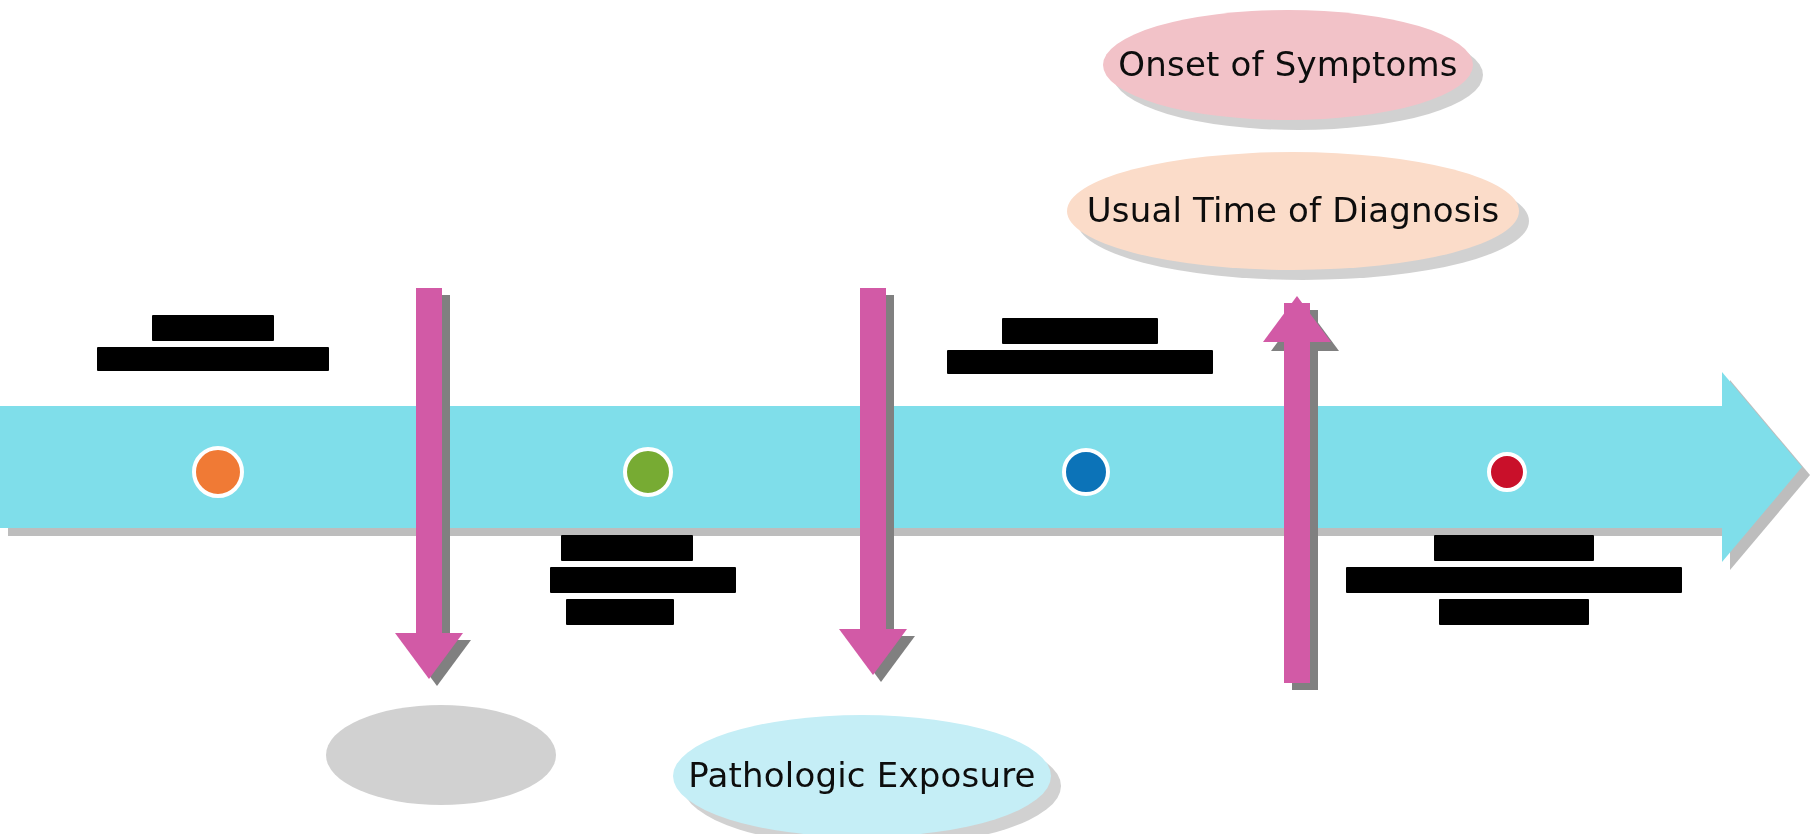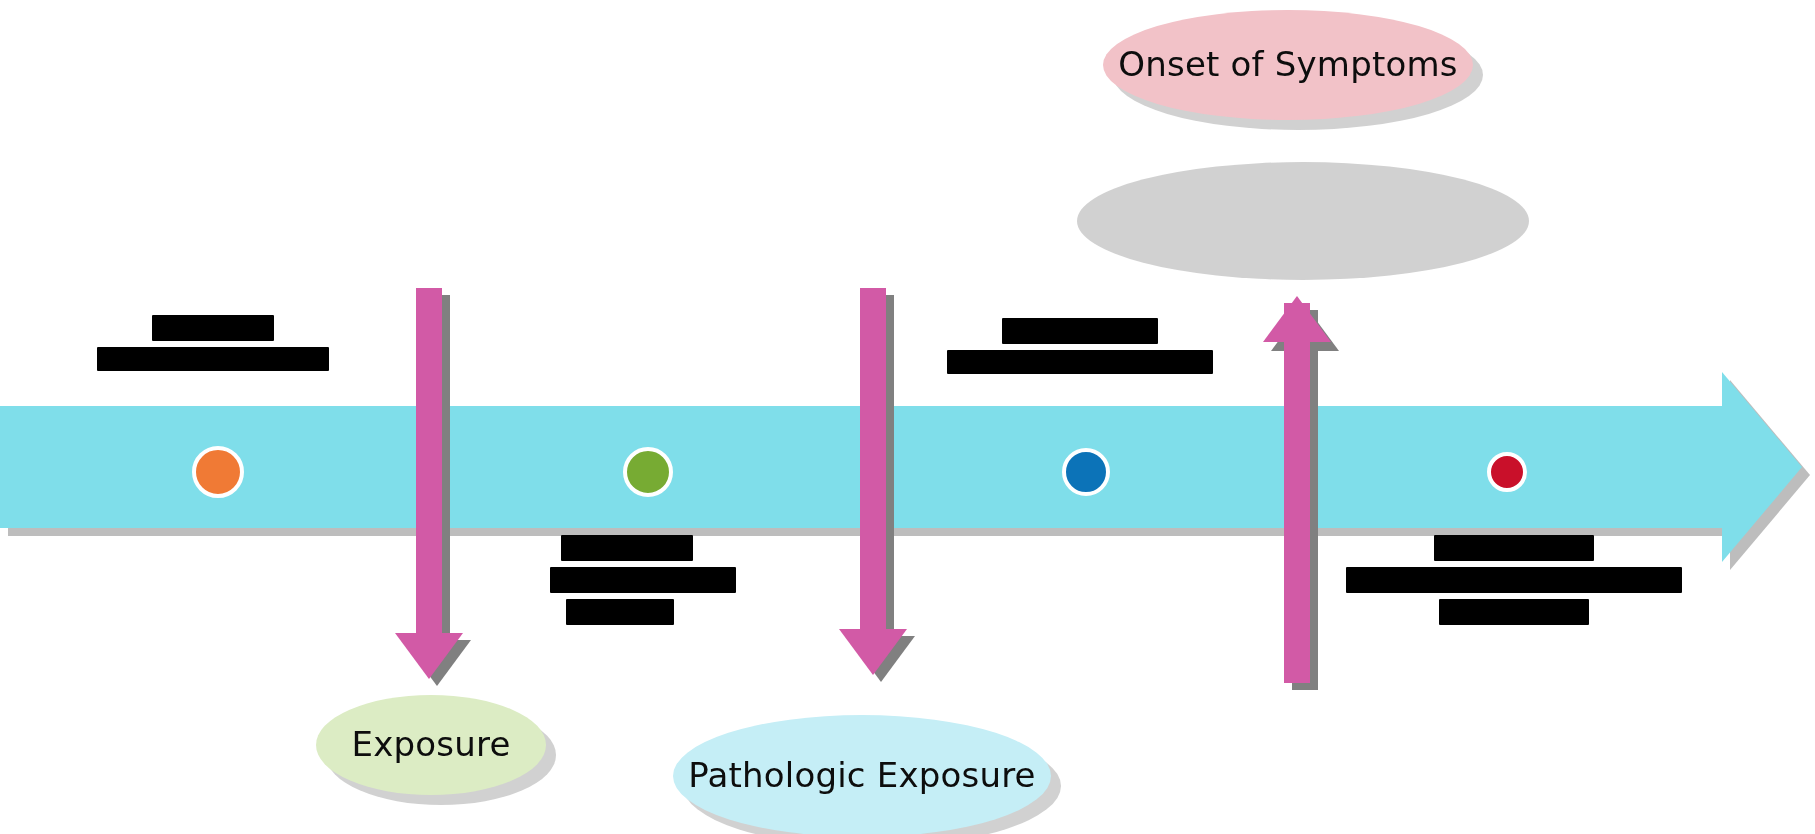--- a/index.html
+++ b/index.html
@@ -139,24 +139,24 @@
     <div class="rline" style="width:150px;"></div>
     <span class="sr"></span>
   </div>
 
   <div class="ellipse-shadow" style="left:1113px;top:20px;width:370px;height:110px;"></div>
   <div class="ellipse" style="left:1103px;top:10px;width:370px;height:110px;background:#f2c2c8;align-items:center;">
     <span>Onset of Symptoms</span>
   </div>
 
   <div class="ellipse-shadow" style="left:1077px;top:162px;width:452px;height:118px;"></div>
+  <div class="ellipse" style="left:1067px;top:152px;width:452px;height:118px;background:#fbdcc9;">
+    <span>Usual Time of Diagnosis</span>
+  </div>
 
   <div class="ellipse-shadow" style="left:326px;top:705px;width:230px;height:100px;"></div>
-  <div class="ellipse" style="left:316px;top:695px;width:230px;height:100px;background:#dcecc4;">
-    <span>Exposure</span>
-  </div>
 
   <div class="ellipse-shadow" style="left:683px;top:725px;width:378px;height:122px;"></div>
   <div class="ellipse" style="left:673px;top:715px;width:378px;height:122px;background:#c5eef6;">
     <span>Pathologic Exposure</span>
   </div>
 
 </div>
 
 </body></html>

